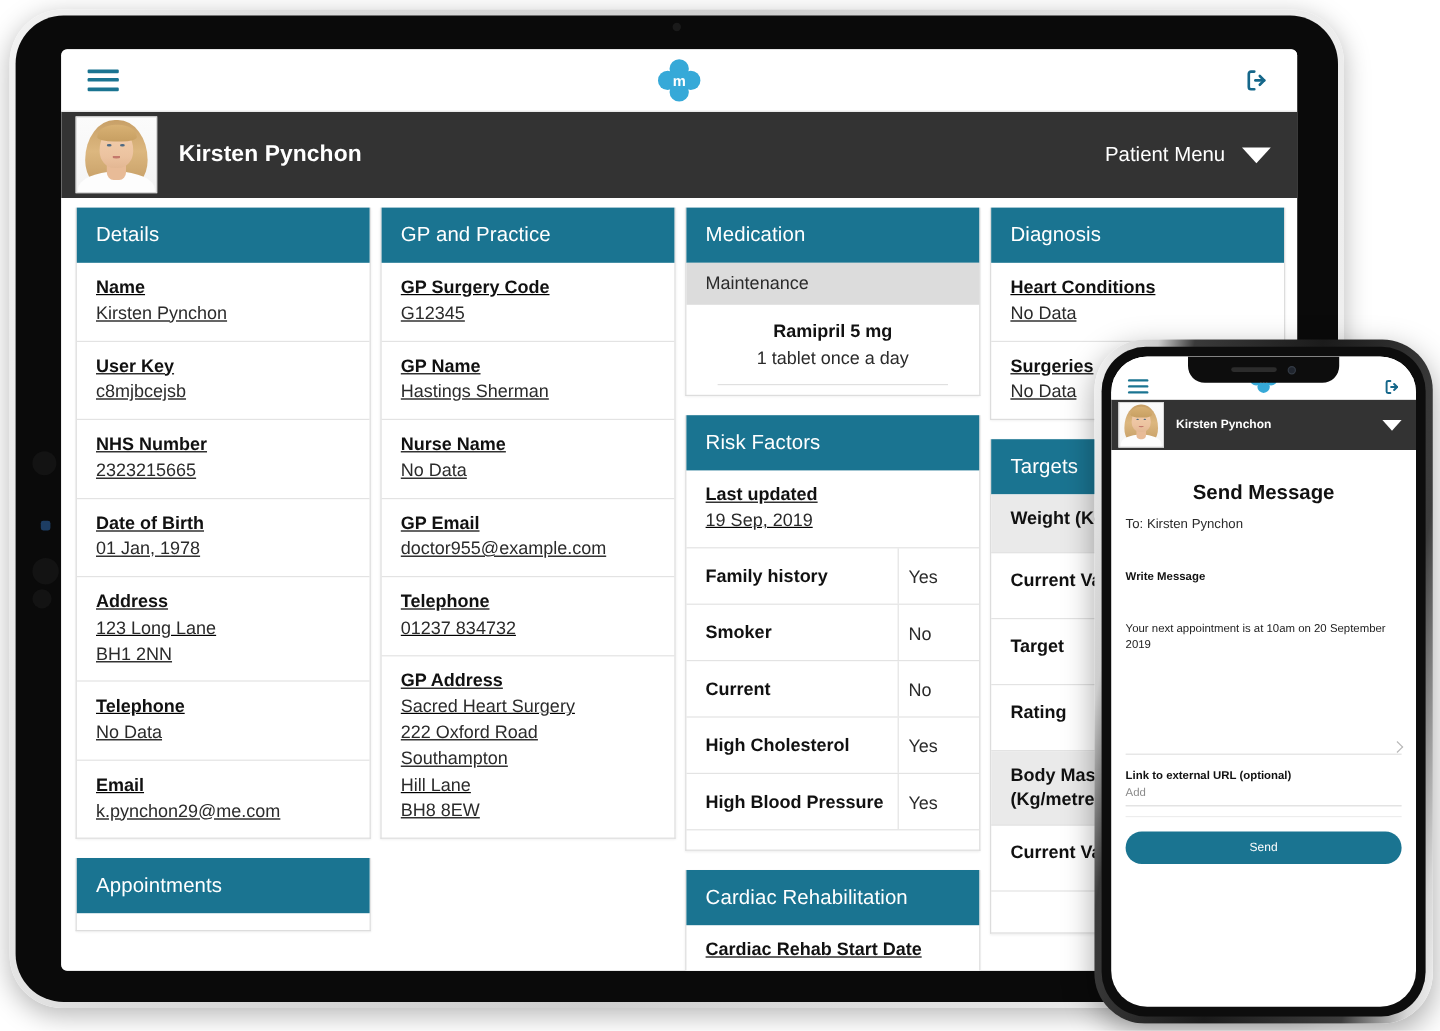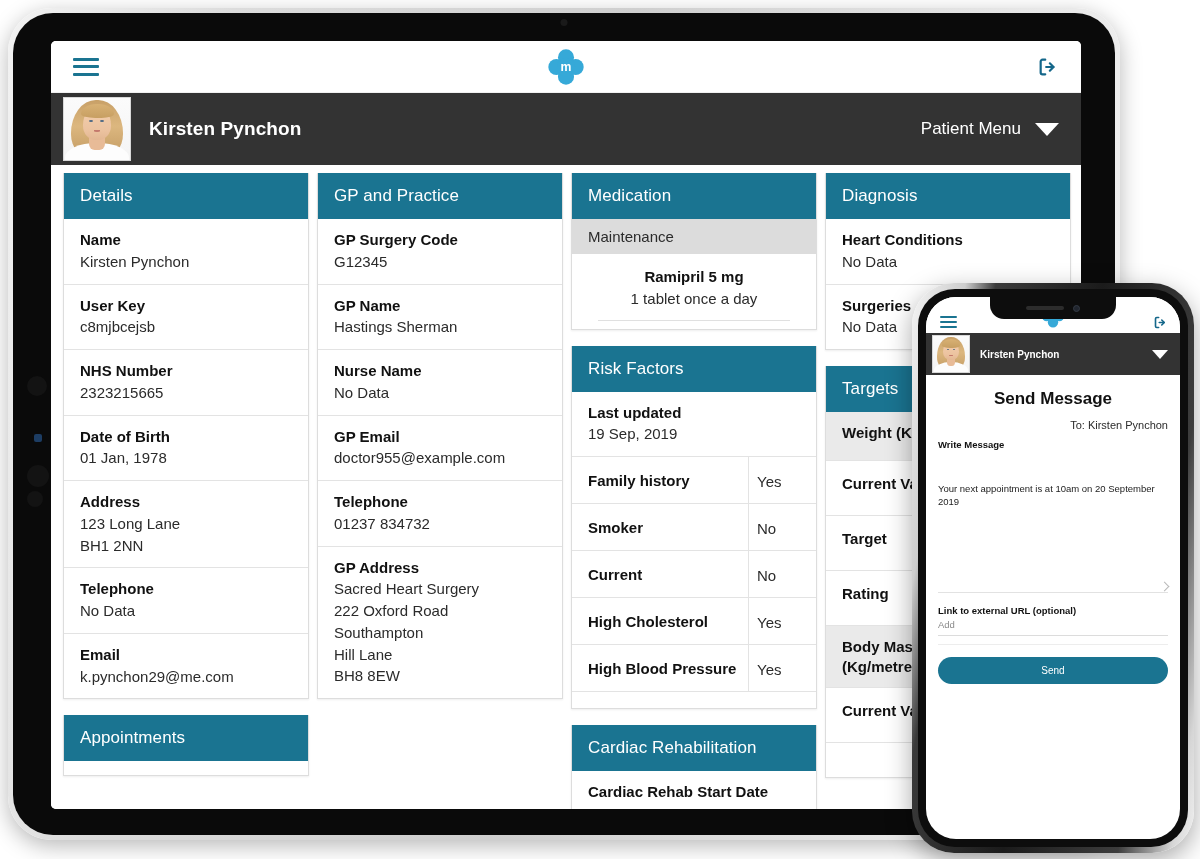--- a/index.html
+++ b/index.html
@@ -187,20 +187,21 @@
   .panel-head {
     background: #1a7491;
     color: #ffffff;
     font-size: 17px;
     padding: 13px 16px;
     letter-spacing: 0.1px;
   }
   .kv {
     padding: 10px 16px 11px 16px;
     border-bottom: 1px solid #e3e3e3;
+    text-decoration: underline;
   }
   .kv:last-child { border-bottom: none; }
   .kv .k {
     font-size: 15px;
     font-weight: bold;
     color: #111111;
     line-height: 1.45;
   }
   .kv .v {
     font-size: 15px;
@@ -379,35 +380,35 @@
     font-weight: bold;
     flex: 1;
   }
   .phone-caret {
     width: 0; height: 0;
     border-left: 8px solid transparent;
     border-right: 8px solid transparent;
     border-top: 9px solid #ffffff;
   }
   .phone-body {
-    padding: 14px 12px 0 12px;
+    padding: 26px 12px 0 12px;
     box-sizing: border-box;
   }
   .msg-title {
     text-align: center;
     font-size: 17px;
     font-weight: bold;
     color: #111111;
     margin-bottom: 10px;
   }
   .msg-to {
-    text-align: right;
+    text-align: left;
     font-size: 11px;
     color: #2b2b2b;
-    margin-bottom: 8px;
+    margin-bottom: 32px;
   }
   .field-label {
     font-size: 9.5px;
     font-weight: bold;
     color: #111111;
     margin-bottom: 21px;
   }
   .msg-textarea {
     font-size: 9.5px;
     color: #222222;

